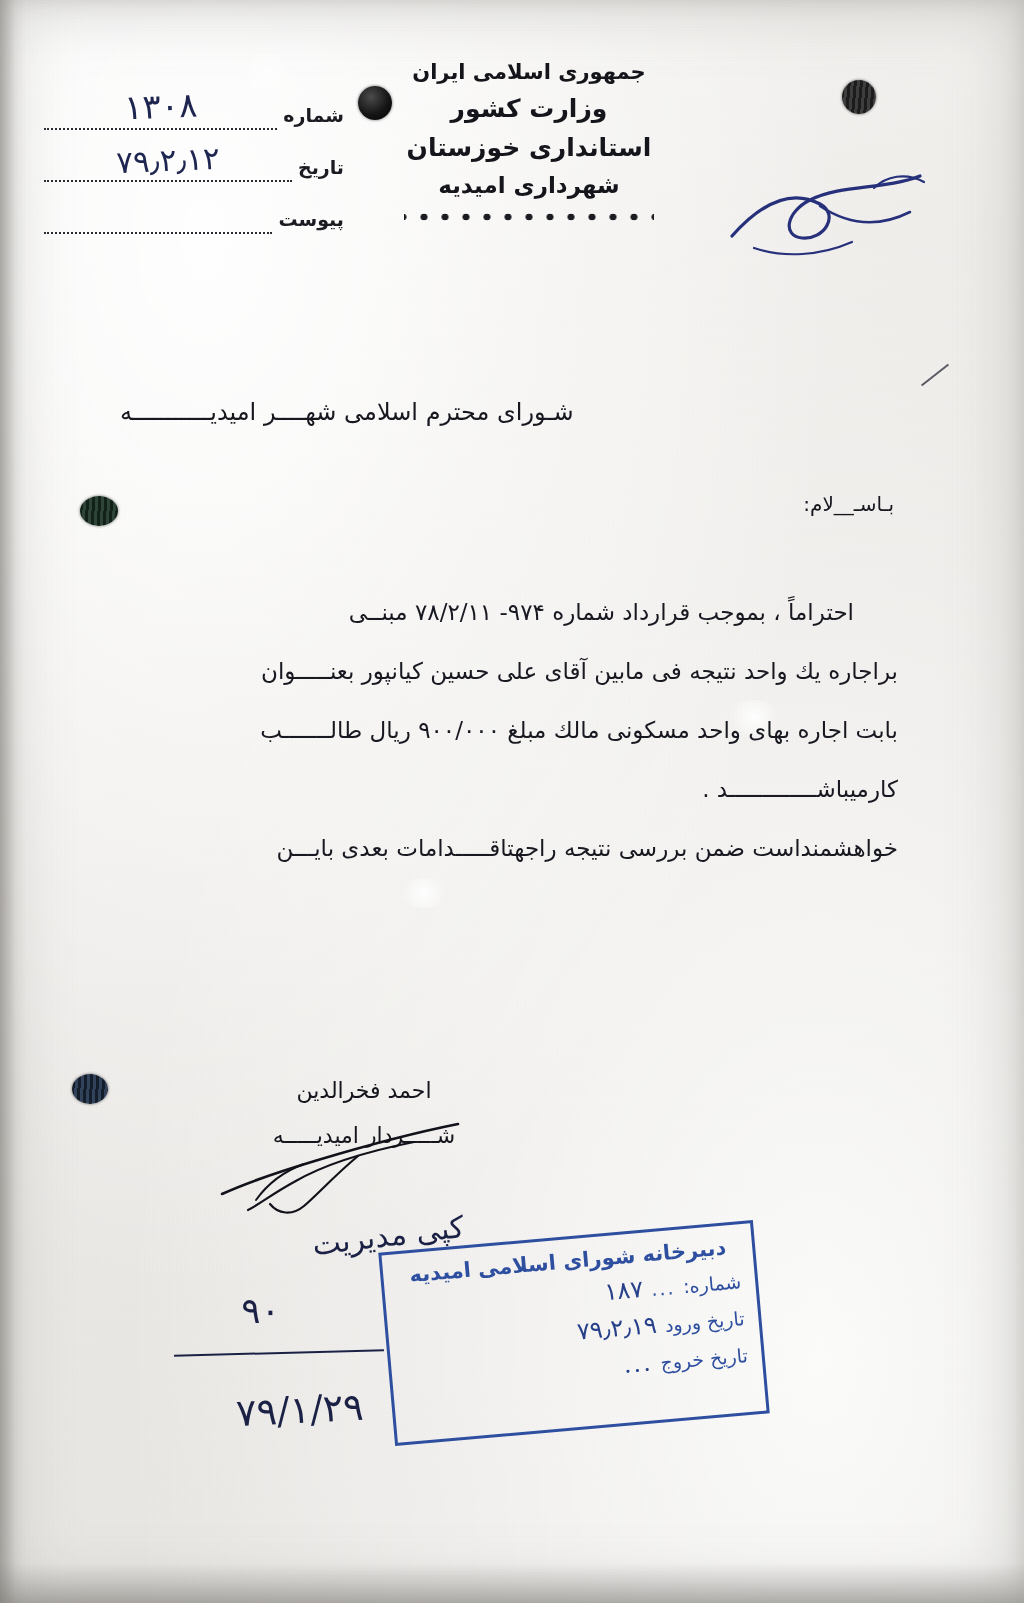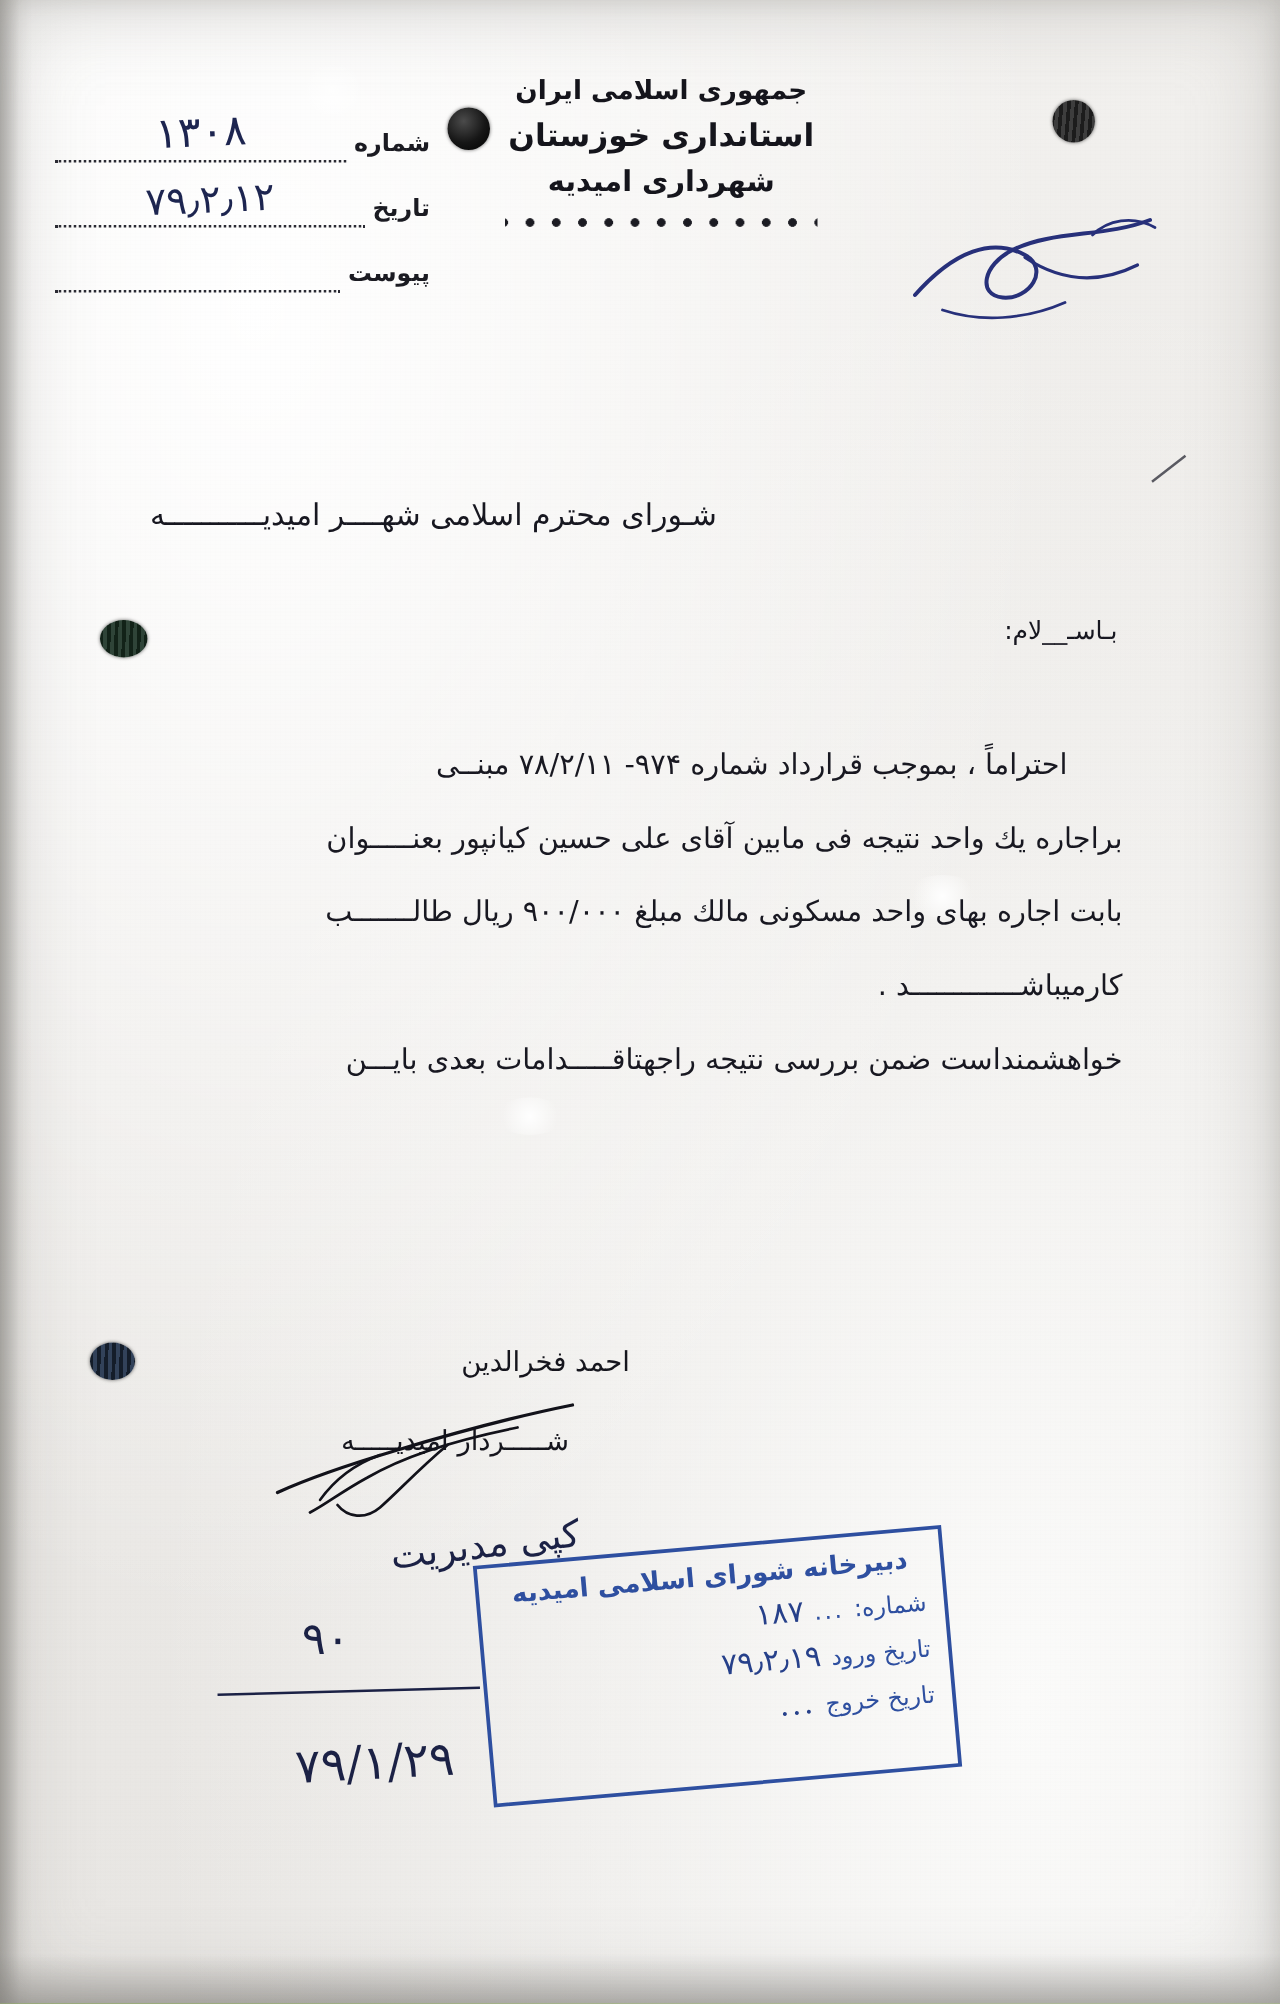--- a/index.html
+++ b/index.html
@@ -8,21 +8,21 @@
     background: #7a7a7a;
   }
   body {
     font-family: "DejaVu Sans", sans-serif;
   }
   .page {
     position: relative;
     width: 1024px;
     height: 1603px;
     margin: 0 auto;
-    background: #84cc16;
+    background: #7dd3fc;
     overflow: hidden;
   }
   
   .paper-bg {
     position: absolute;
     inset: 0;
     background:
       radial-gradient(ellipse at 20% 15%, #ffffff 0%, rgba(255,255,255,0) 55%),
       radial-gradient(ellipse at 80% 85%, #fbfbfa 0%, rgba(255,255,255,0) 60%),
       linear-gradient(160deg, #f6f5f3 0%, #eceae7 45%, #e6e4e1 100%);
@@ -177,21 +177,21 @@
   
   .signature {
     position: absolute;
     top: 1078px;
     right: 520px;
     width: 280px;
     text-align: center;
     direction: rtl;
     color: #15151d;
   }
-  .sig-name { font-size: 22px; margin-bottom: 38px; text-align: right; }
+  .sig-name { font-size: 22px; margin-bottom: 20px; }
   .sig-title { font-size: 22px; letter-spacing: 2px; }
 
   .sig-scribble {
     position: absolute;
     top: 1098px;
     right: 556px;
     width: 260px;
     height: 120px;
     pointer-events: none;
   }
@@ -316,20 +316,21 @@
   <div class="punch p3"></div>
   <div class="punch p4"></div>
 
   <div class="smudge sm1"></div>
   <div class="smudge sm2"></div>
   <div class="smudge sm3"></div>
   <div class="tick"></div>
 
   <div class="header">
     <div class="hdr-line hdr-1">جمهوری اسلامی ایران</div>
+    <div class="hdr-line hdr-2">وزارت کشور</div>
     <div class="hdr-line hdr-3">استانداری خوزستان</div>
     <div class="hdr-line hdr-4">شهرداری امیدیه</div>
     <div class="hdr-rule"></div>
   </div>
 
   <div class="meta">
     <div class="meta-row">
       <span class="meta-label">شماره</span>
       <span class="meta-dots">
         <span class="meta-hand">۱۳۰۸</span>

